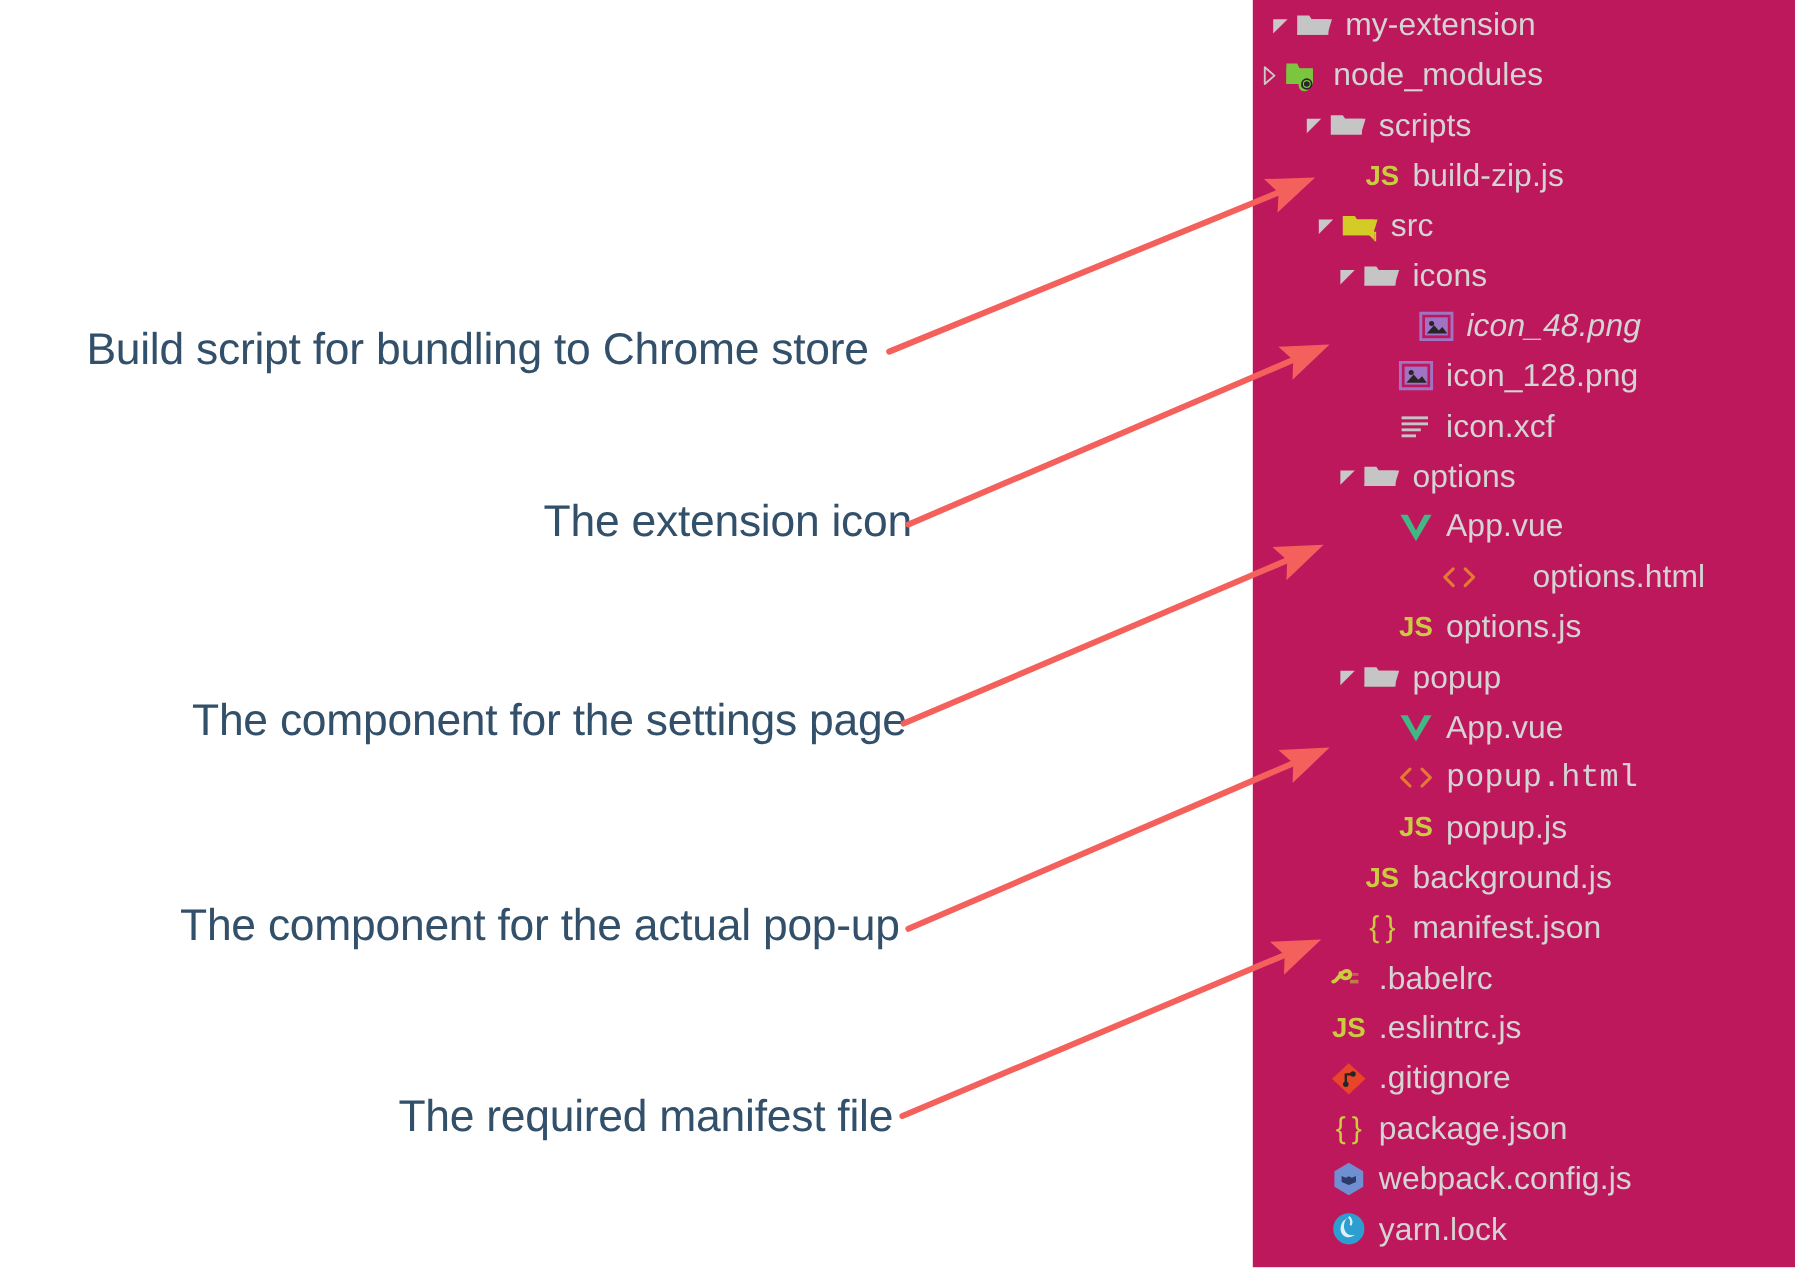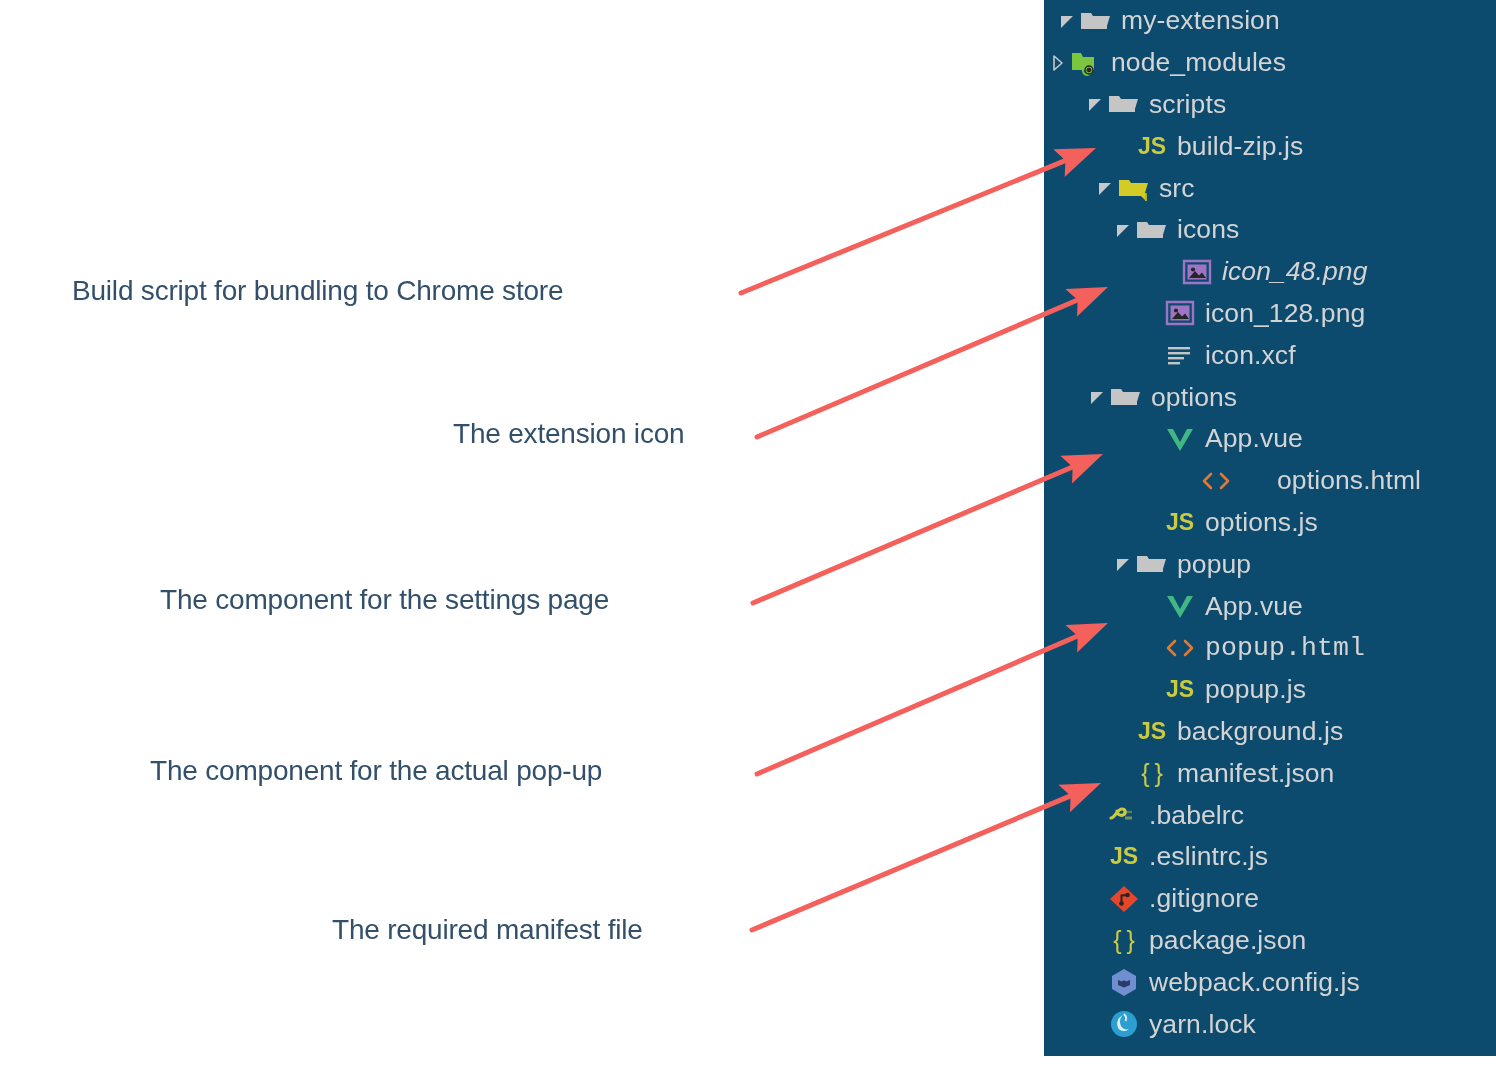--- a/index.html
+++ b/index.html
@@ -14,21 +14,21 @@
     background: #ffffff;
     overflow: hidden;
     font-family: "Liberation Sans", sans-serif;
   }
 
   
   .callout {
     position: absolute;
     color: #33506b;
     font-family: "Liberation Sans", sans-serif;
-    font-size: 28px;
+    font-size: 37px;
     line-height: 1;
     white-space: nowrap;
     letter-spacing: -0.2px;
   }
   .callout.right { transform: translateY(-50%); }
 
   
   #arrows {
     position: absolute;
     left: 0; top: 0;
@@ -37,21 +37,21 @@
     pointer-events: none;
   }
 
   
   #tree-panel {
     position: absolute;
     left: 1044px;
     top: 0px;
     width: 452px;
     height: 1056px;
-    background: #0c4a6e;
+    background: #be185d;
     overflow: hidden;
   }
   .tree-row {
     position: relative;
     height: 41.8px;
     display: flex;
     align-items: center;
     color: #cccccc;
     font-size: 26px;
     font-family: "Liberation Sans", sans-serif;
@@ -210,21 +210,21 @@
         <span class="ficon">
           <svg width="32" height="30" viewBox="0 0 32 30" xmlns="http://www.w3.org/2000/svg">
             <rect x="4" y="7" width="22" height="2.4" fill="#c5c5c5"></rect>
             <rect x="4" y="12" width="22" height="2.4" fill="#c5c5c5"></rect>
             <rect x="4" y="17" width="16" height="2.4" fill="#c5c5c5"></rect>
             <rect x="4" y="22" width="12" height="2.4" fill="#c5c5c5"></rect>
           </svg>
         </span>
         <span class="flabel">icon.xcf</span>
       </div>
-      <div class="tree-row" style="padding-left: 40px;">
+      <div class="tree-row" style="padding-left: 66px;">
         <span class="twisty">
           <svg width="18" height="22" viewBox="0 0 18 22" xmlns="http://www.w3.org/2000/svg">
             <path d="M3 6 L15 6 L3 18 Z" fill="#c8c8c8"></path>
           </svg>
         </span>
         <span class="ficon">
           <svg width="32" height="30" viewBox="0 0 32 30" xmlns="http://www.w3.org/2000/svg">
             <path d="M1 7 L1 23 L27 23 L27 10 L13 10 L11 7 Z" fill="#c5c5c5"></path>
             <path d="M4 10 L30 10 L26 23 L1 23 Z" fill="#c5c5c5"></path>
           </svg>

